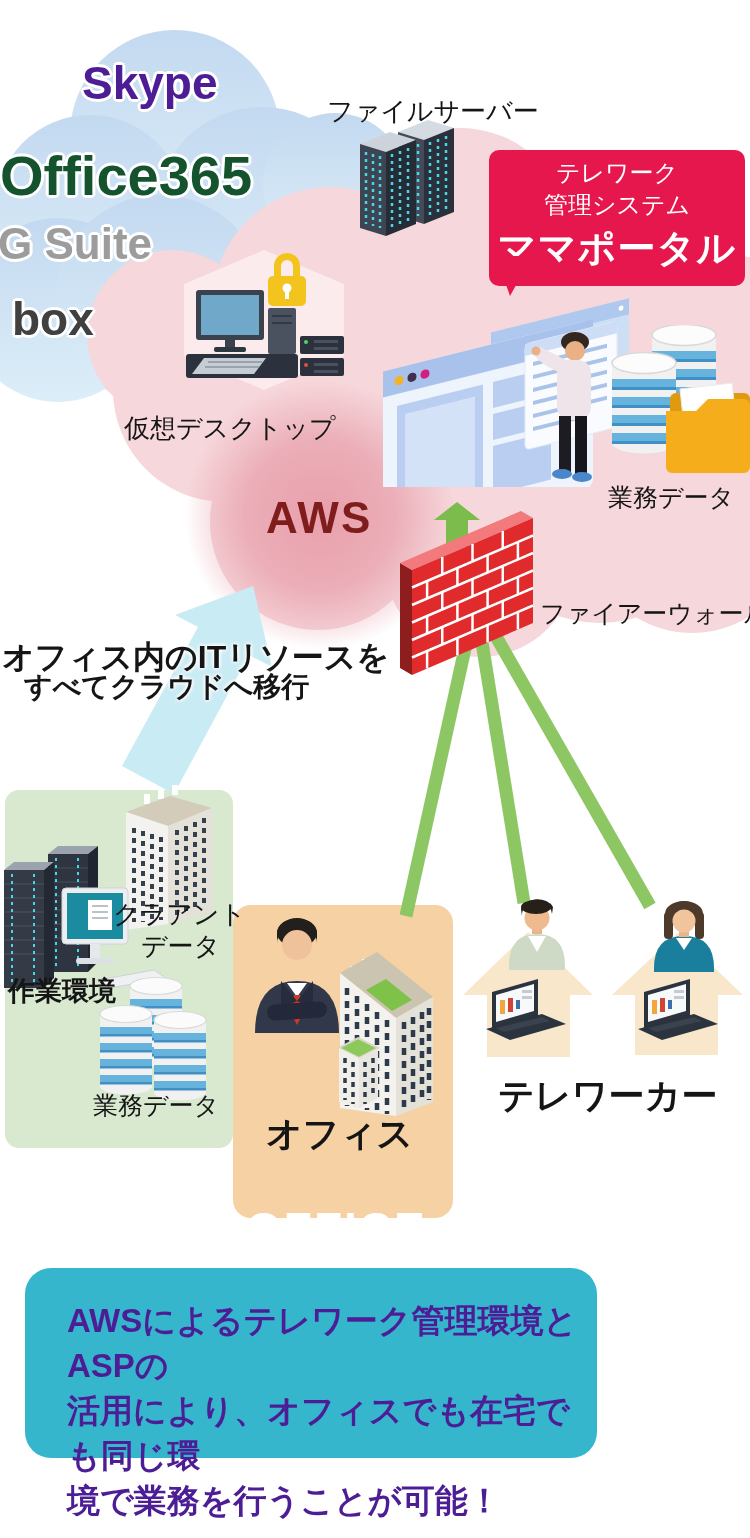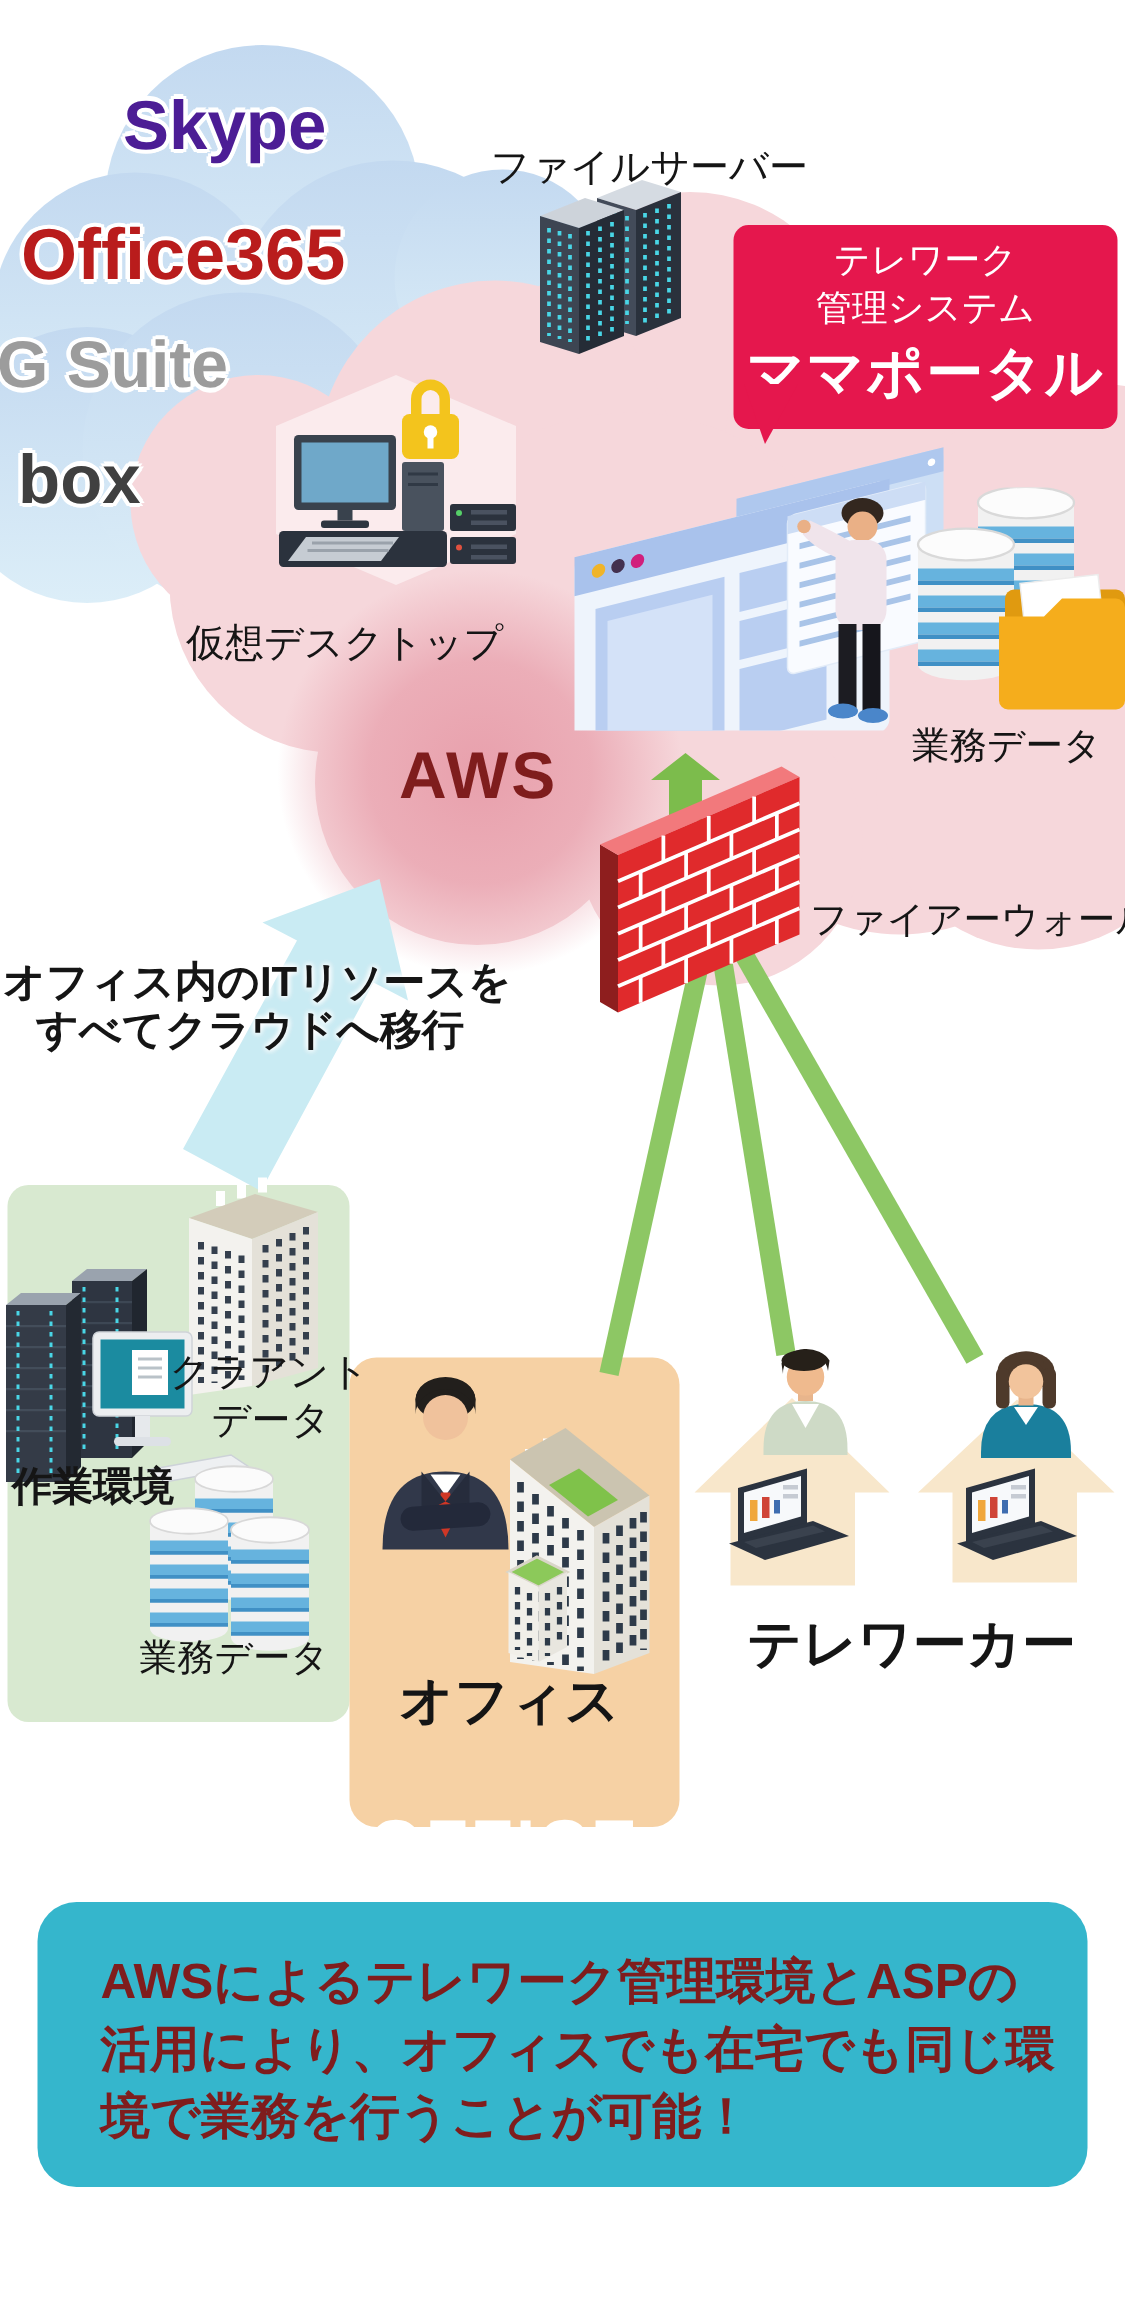--- a/index.html
+++ b/index.html
@@ -11,22 +11,22 @@
        text-shadow:-3px 0 #fff,3px 0 #fff,0 -3px #fff,0 3px #fff,
                    -2px -2px #fff,2px 2px #fff,-2px 2px #fff,2px -2px #fff;}
   .outlined{text-shadow:0 0 4px #fff,0 0 4px #fff,0 0 4px #fff;}
   .bubble{position:absolute;left:489px;top:150px;width:256px;height:136px;border-radius:10px;
           text-align:center;color:#fff;z-index:30;}
   .bubble .s1{font-size:24px;margin-top:7px;}
   .bubble .s2{font-size:24px;}
   .bubble .s3{font-size:38px;font-weight:bold;margin-top:2px;letter-spacing:1px;}
   .bubble-tail{position:absolute;left:489px;top:150px;z-index:30;}
   .panel{position:absolute;border-radius:14px;}
-  .footer-box{position:absolute;left:25px;top:1268px;width:700px;height:190px;border-radius:26px;
-              z-index:6;color:#7f1d1d;font-weight:bold;font-size:33px;line-height:45px;
+  .footer-box{position:absolute;left:25px;top:1268px;width:572px;height:190px;border-radius:26px;
+              z-index:6;color:#4c1d95;font-weight:bold;font-size:33px;line-height:45px;
               padding:30px 0 0 42px;box-sizing:border-box;}
   svg{display:block;}
 </style>
 </head>
 <body>
 
 <div id="stage">
 
   <svg class="abs" style="left:0;top:0;z-index:1" width="430" height="450" viewBox="0 0 430 450">
     <defs>
@@ -63,28 +63,28 @@
       <circle cx="420" cy="435" r="160"></circle>
         <circle cx="600" cy="495" r="128"></circle>
       <circle cx="318" cy="522" r="108"></circle>
         <circle cx="480" cy="562" r="95"></circle>
       <circle cx="692" cy="525" r="108"></circle>
     </g>
     <circle cx="320" cy="515" r="135" fill="url(#gblob)"></circle>
   </svg>
 
   <div class="svc" style="left: 82px; top: 56px; font-size: 46px; z-index: 3; color: #4c1d95;">Skype</div>
-  <div class="svc" style="left: 14px; top: 143px; font-size: 48px; z-index: 3; color: #b91c1c;">Office365</div>
+  <div class="svc" style="left: 0; top: 143px; font-size: 56px; z-index: 3; color: #14532d;">Office365</div>
   <div class="svc" style="left: -2px; top: 219px; font-size: 44px; z-index: 3; color: rgb(156, 156, 156);">G Suite</div>
   <div class="svc" style="left: 12px; top: 292px; font-size: 46px; z-index: 3; color: #404040;">box</div>
 
   <svg class="abs" style="left:0;top:0;z-index:8" width="750" height="1538" viewBox="0 0 750 1538" pointer-events="none">
     <polygon points="253,586 272,667 249,655 174,794 122,766 198,627 175,615" style="fill: rgb(201, 235, 243);"></polygon>
   </svg>
-  <div class="lbl outlined" style="left:2px;top:640px;font-size:28px;font-weight:bold;z-index:25">オフィス内のITリソースを</div>
+  <div class="lbl outlined" style="left:2px;top:640px;font-size:32px;font-weight:bold;z-index:25">オフィス内のITリソースを</div>
   <div class="lbl outlined" style="left:24px;top:672px;font-size:28px;font-weight:bold;z-index:25">すべてクラウドへ移行</div>
 
   <div class="panel" style="left: 5px; top: 790px; width: 228px; height: 358px; z-index: 5; background-color: rgb(216, 233, 208);"></div>
 
   <div class="panel" style="left: 233px; top: 905px; width: 220px; height: 313px; border-radius: 18px; z-index: 5; background-color: rgb(246, 209, 164);"></div>
 
   <svg class="abs" style="left:0;top:0;z-index:12" width="750" height="1538" viewBox="0 0 750 1538" pointer-events="none">
     <line x1="470" y1="626" x2="406" y2="916" stroke-width="13" style="stroke: rgb(141, 199, 100);"></line>
     <line x1="480" y1="630" x2="524" y2="903" stroke-width="13" style="stroke: rgb(141, 199, 100);"></line>
     <line x1="490" y1="626" x2="650" y2="906" stroke-width="13" style="stroke: rgb(141, 199, 100);"></line>

